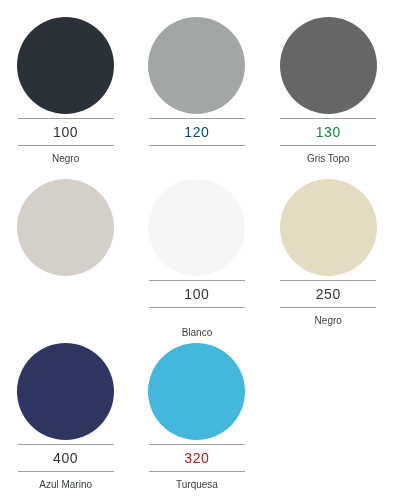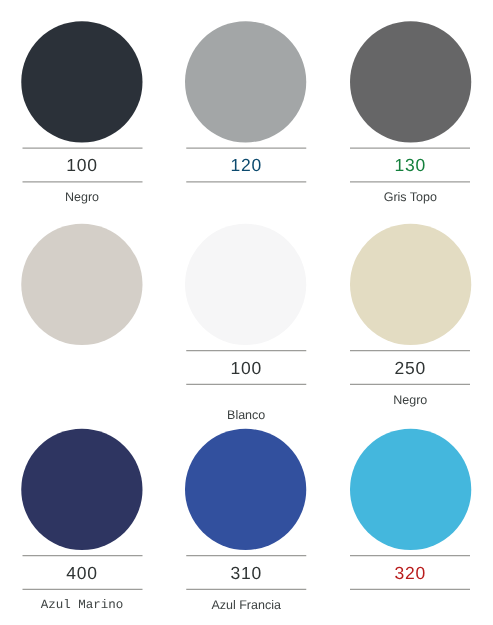--- a/index.html
+++ b/index.html
@@ -169,42 +169,32 @@
   <div class="swatch-row">
 
     <div class="swatch-cell">
       <div class="swatch-disc-wrap">
         <div class="swatch-disc" style="background: rgb(46, 53, 97);"></div>
       </div>
       <div class="swatch-meta">
         <div class="rule" style="background: rgb(140, 140, 136);"></div>
         <div class="swatch-code" style="color: rgb(47, 52, 52);">400</div>
         <div class="rule" style="background: rgb(140, 140, 136);"></div>
-        <div class="swatch-name" style="color: rgb(61, 66, 66); font-family: Liberation Mono, monospace;">Azul Marino</div>
-      </div>
-    </div>
-
-    <div class="swatch-cell">
-      <div class="swatch-disc-wrap">
-        <div class="swatch-disc" style="background: rgb(50, 80, 158);"></div>
-      </div>
-      <div class="swatch-meta">
-        <div class="rule" style="background: rgb(140, 140, 136);"></div>
-        <div class="swatch-code" style="color: rgb(47, 52, 52);">310</div>
-        <div class="rule" style="background: rgb(140, 140, 136);"></div>
-        <div class="swatch-name" style="color: rgb(61, 66, 66);">Azul Francia</div>
-      </div>
-    </div>
+        <div class="swatch-name" style="color: rgb(61, 66, 66);">Azul Marino</div>
+      </div>
+    </div>
+
 
     <div class="swatch-cell">
       <div class="swatch-disc-wrap">
         <div class="swatch-disc" style="background: rgb(68, 183, 221);"></div>
       </div>
       <div class="swatch-meta">
         <div class="rule" style="background: rgb(140, 140, 136);"></div>
         <div class="swatch-code" style="color: #b91c1c;">320</div>
         <div class="rule" style="background: rgb(140, 140, 136);"></div>
+        <div class="swatch-name" style="color: rgb(61, 66, 66);">Turquesa</div>
       </div>
     </div>
 
   </div>
 
 </div>
 
 </body></html>

